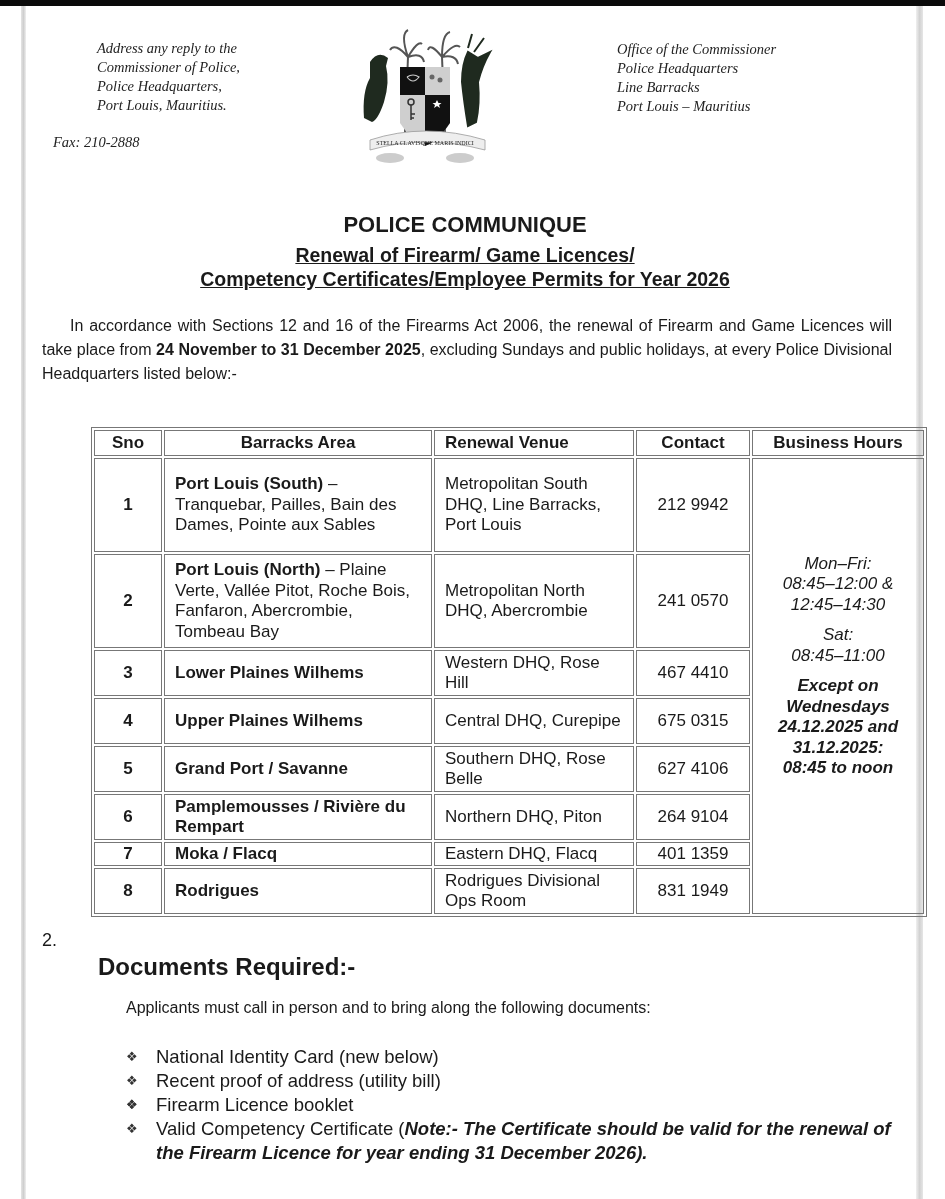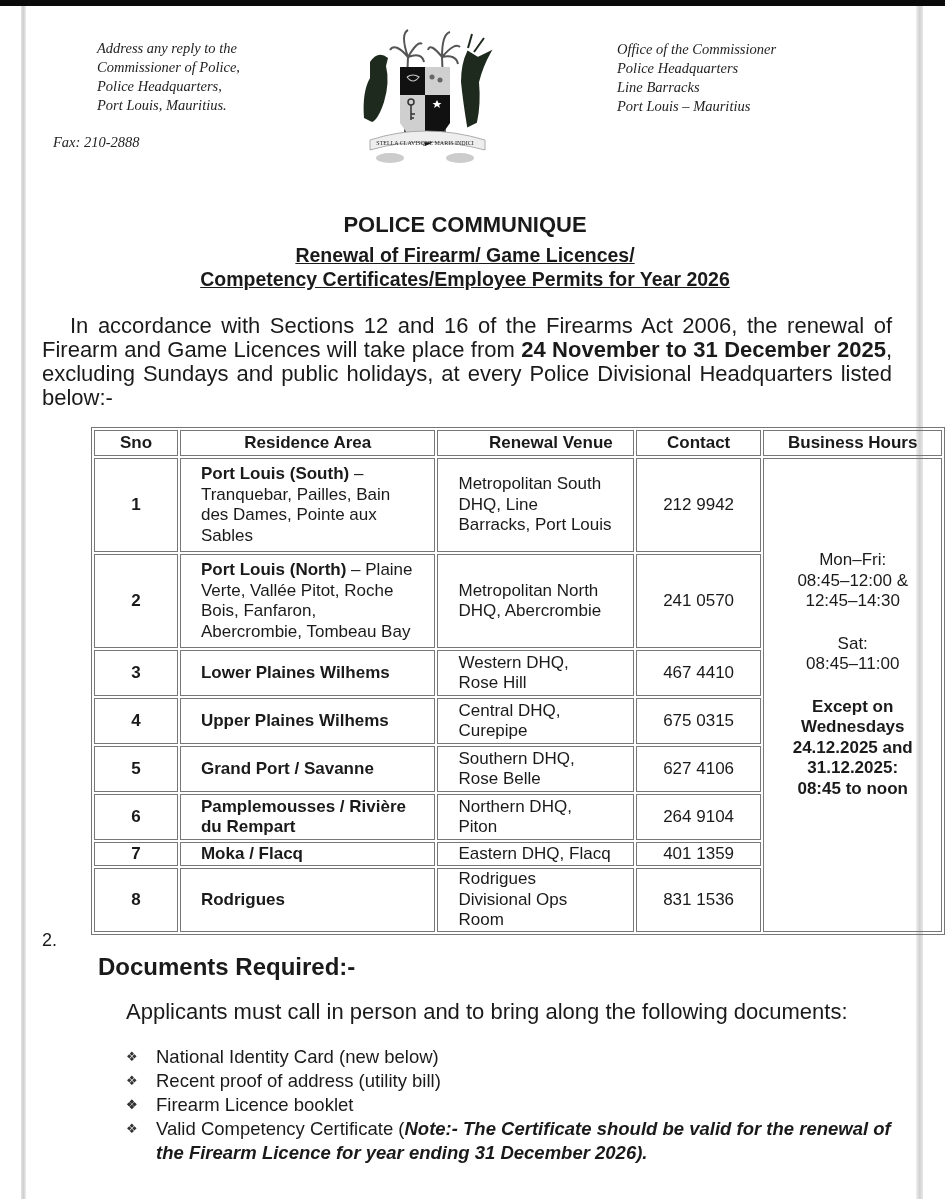--- a/index.html
+++ b/index.html
@@ -9,34 +9,34 @@
   .shadow-right { position:absolute; left:916px; top:6px; width:7px; height:1193px; background:linear-gradient(to right,#f0f0f0,#d2d2d2,#e6e6e6); }
   .addr { position:absolute; font-family:"Liberation Serif", serif; font-style:italic; font-size:14.5px; line-height:19px; color:#222; }
   .addr-left { left:53px; top:39px;margin-left:44px; }
   .addr-right { left:617px; top:40px; }
   .fax { position:absolute; left:53px; top:134px; font-family:"Liberation Serif", serif; font-style:italic; font-size:14.5px; color:#222; }
   .crest { position:absolute; left:350px; top:22px; width:150px; height:145px; }
   .title { position:absolute; left:0; width:930px; text-align:center; font-weight:bold; }
   .t1 { top:212px; font-size:22px; }
   .t2 { top:244px; font-size:19.5px; text-decoration:underline; }
   .t3 { top:268px; font-size:19.5px; text-decoration:underline; }
-  .intro { position:absolute; left:42px; top:314px; width:850px; font-size:22px; line-height:24px; text-align:justify; text-indent:28px; }
+  .intro { position:absolute; left:42px; top:314px; width:850px; font-size:16px; line-height:24px; text-align:justify; text-indent:28px; }
   table.permits { position:absolute; left:91px; top:427px; border-collapse:separate; border-spacing:2px; border:1px solid #777; font-size:17px; }
-  table.permits td, table.permits th { border:1px solid #777; padding:0 20px; line-height:20.5px; vertical-align:middle; }
+  table.permits td, table.permits th { border:1px solid #777; padding:0 10px; line-height:20.5px; vertical-align:middle; }
   table.permits th { font-weight:bold; text-align:center; height:24px; }
   .c-sno { width:46px; text-align:center; font-weight:bold; }
   .c-area { width:246px; text-align:left; }
   .c-venue { width:178px; text-align:left; }
   .c-contact { width:92px; text-align:center; }
   .c-hours { width:150px; text-align:center; }
   .b { font-weight:bold; }
-  .hours-block { margin:22px 0; line-height:20.5px; }
+  .hours-block { margin:10px 0; line-height:20.5px;font-style:italic; }
   .para-num { position:absolute; left:42px; top:930px; font-size:18px; }
   .docs-head { position:absolute; left:98px; top:953px; font-size:24px; font-weight:bold; }
-  .docs-intro { position:absolute; left:126px; top:999px; font-size:22px; }
+  .docs-intro { position:absolute; left:126px; top:999px; font-size:16px; }
   ul.docs { position:absolute; left:126px; top:1045px; margin:0; padding:0; list-style:none; font-size:18.5px; line-height:24px; width:770px; }
   ul.docs li { position:relative; padding-left:30px; }
   .bullet { position:absolute; left:0; top:0; font-size:13px; color:#333; }
   .note { font-weight:bold; font-style:italic; }
 </style>
 </head>
 <body>
 
 <div class="topbar"></div>
 <div class="shadow-left"></div>
@@ -91,22 +91,22 @@
 <div class="title t1">POLICE COMMUNIQUE</div>
 <div class="title t2">Renewal of Firearm/ Game Licences/</div>
 <div class="title t3">Competency Certificates/Employee Permits for Year 2026</div>
 
 <div class="intro"><span>In accordance with Sections 12 and 16 of the Firearms Act 2006, the renewal of Firearm and Game Licences will take place from </span><b>24 November to 31 December 2025</b><span>, excluding Sundays and public holidays, at every Police Divisional Headquarters listed below:-</span></div>
 
 <table class="permits">
   <thead>
     <tr>
       <th class="c-sno">Sno</th>
-      <th class="c-area" style="text-align:center">Residence Area</th>
-      <th class="c-venue" style="text-align:right">Renewal Venue</th>
+      <th class="c-area" style="text-align:center">Barracks Area</th>
+      <th class="c-venue" style="text-align:left">Renewal Venue</th>
       <th class="c-contact">Contact</th>
       <th class="c-hours">Business Hours</th>
     </tr>
   </thead>
   <tbody>
     <tr style="height:94px">
       <td class="c-sno">1</td>
       <td class="c-area"><b>Port Louis (South)</b><span> – Tranquebar, Pailles, Bain des Dames, Pointe aux Sables</span></td>
       <td class="c-venue">Metropolitan South DHQ, Line Barracks, Port Louis</td>
       <td class="c-contact">212 9942</td>
@@ -163,21 +163,21 @@
     <tr style="height:24px">
       <td class="c-sno">7</td>
       <td class="c-area b">Moka / Flacq</td>
       <td class="c-venue">Eastern DHQ, Flacq</td>
       <td class="c-contact">401 1359</td>
     </tr>
     <tr style="height:46px">
       <td class="c-sno">8</td>
       <td class="c-area b">Rodrigues</td>
       <td class="c-venue">Rodrigues Divisional Ops Room</td>
-      <td class="c-contact">831 1536</td>
+      <td class="c-contact">831 1949</td>
     </tr>
   </tbody>
 </table>
 
 <div class="para-num">2.</div>
 <div class="docs-head">Documents Required:-</div>
 <div class="docs-intro">Applicants must call in person and to bring along the following documents:</div>
 
 <ul class="docs">
   <li><span class="bullet">❖</span><span>National Identity Card (new below)</span></li>

